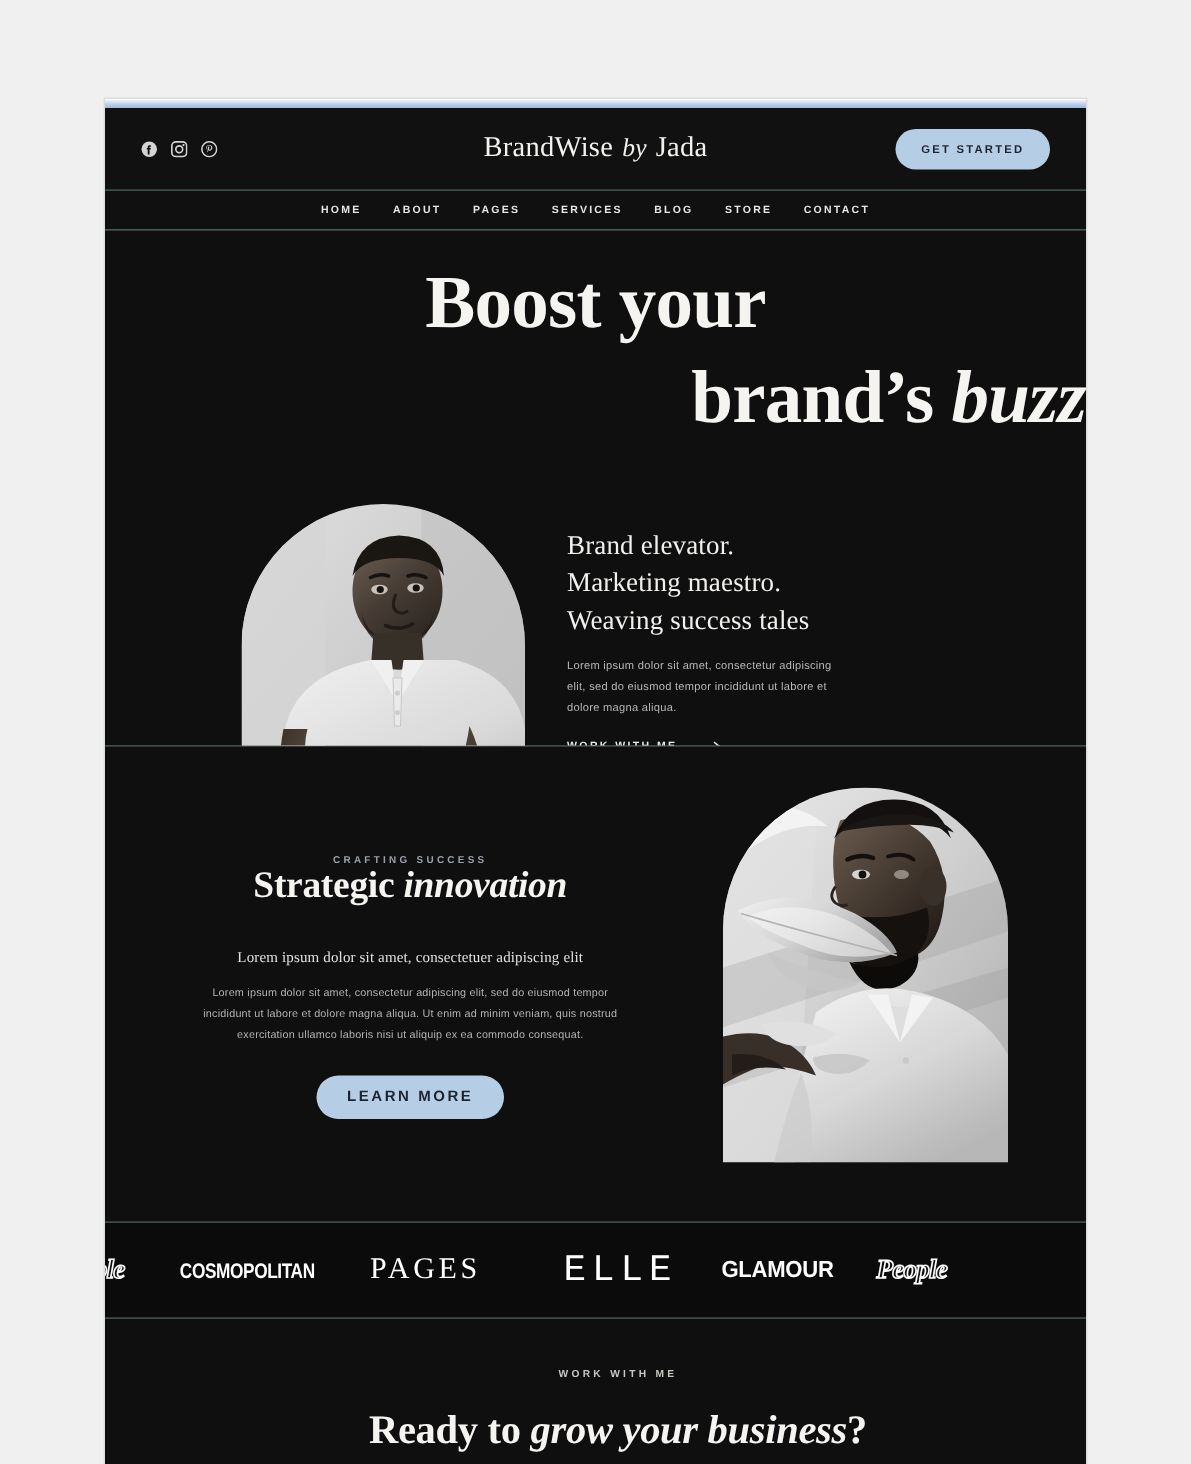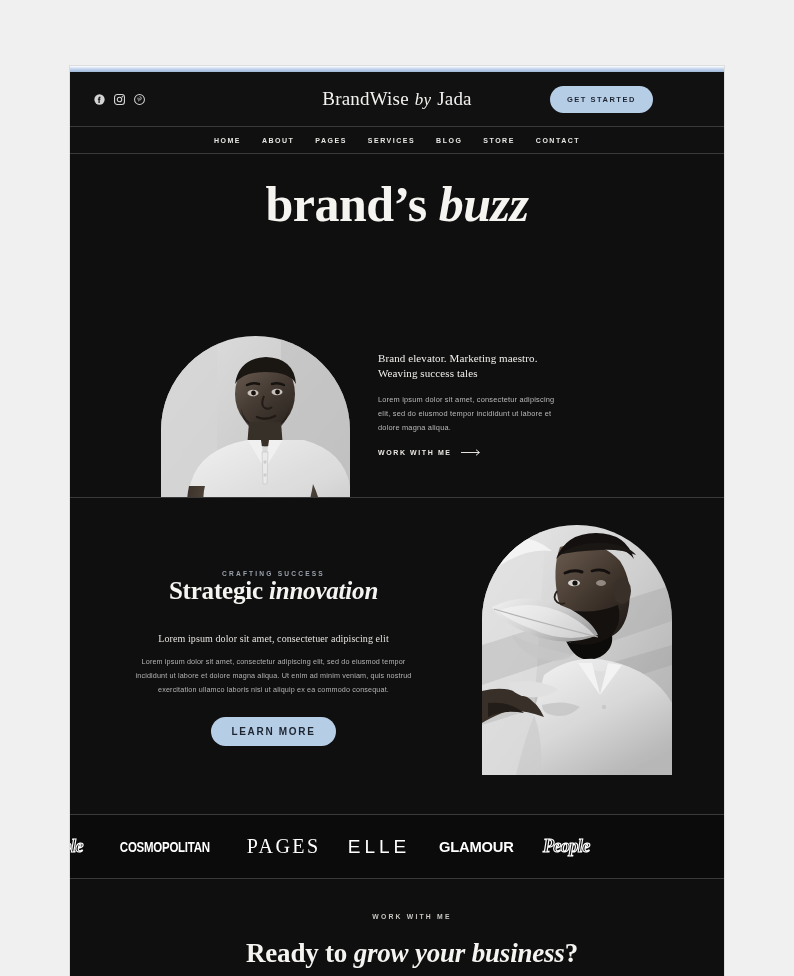--- a/index.html
+++ b/index.html
@@ -60,21 +60,21 @@
     font-family:"Liberation Serif", serif;
     color:#f4f2ef;
     font-size:19px;
     letter-spacing:.2px;
     white-space:nowrap;
   }
   .brandmark .by { font-style:italic; font-size:17px; padding:0 1px; }
 
   .cta-pill {
     flex:0 0 auto; width:150px;
-    display:flex; justify-content:flex-start;
+    display:flex; justify-content:flex-end;
   }
   .btn-blue {
     background:#b6cde6;
     color:#1c2430;
     border:none;
     border-radius:40px;
     font-size:7.5px;
     letter-spacing:1.5px;
     font-weight:700;
     padding:9px 17px;
@@ -112,21 +112,21 @@
     left:0; right:0; top:22px;
     text-align:center;
     font-family:"Liberation Serif", serif;
     color:#f6f4f1;
     font-size:50px;
     line-height:1.0;
     letter-spacing:-0.5px;
     z-index:5;
     pointer-events:none;
   }
-  .hero-title .l2 { display:block; margin-top:3px; }
+  .hero-title .l2 { display:block; margin-top:13px;text-align:right; }
   .hero-title em { font-style:italic; }
 
   .arch {
     position:absolute;
     overflow:hidden;
     background:#2a2a2a;
   }
   .arch-hero {
     left:91px; top:182px;
     width:189px; height:241px;
@@ -143,21 +143,21 @@
 
   .hero-copy {
     position:absolute;
     left:308px; top:197px;
     width:190px;
     z-index:6;
   }
   .hero-sub {
     font-family:"Liberation Serif", serif;
     color:#f2f0ed;
-    font-size:11px;
+    font-size:18px;
     line-height:1.38;
     letter-spacing:.1px;
   }
   .hero-body {
     margin-top:12px;
     color:#b9b9b9;
     font-size:7.4px;
     line-height:1.85;
     letter-spacing:.2px;
   }
@@ -261,24 +261,25 @@
     letter-spacing:-0.3px;
     transform:scaleX(.82);
   }
   .lg-vogue {
     font-family:"Liberation Serif", serif;
     font-size:20px;
     letter-spacing:2.5px;
     font-weight:400;
   }
   .lg-elle {
-    font-family:Liberation Sans, sans-serif;
-    font-size:19px;
+    font-family:Liberation Mono, monospace;
+    font-size:25px;
     letter-spacing:4px;
     font-weight:400;
+    margin-left:28px;
   }
   .lg-glamour {
     font-family:"Liberation Sans", sans-serif;
     font-weight:700;
     font-size:15.5px;
     letter-spacing:-.2px;
     transform:scaleX(.95);
   }
   .lg-people {
     font-family:"Liberation Serif", serif;
@@ -366,20 +367,21 @@
       <a class="nav-link" href="#">BLOG</a>
       <a class="nav-link" href="#">STORE</a>
       <a class="nav-link" href="#">CONTACT</a>
     </nav>
 
     <div class="hrule"></div>
 
     <section class="hero">
 
       <h1 class="hero-title">
+        <span>Boost your</span>
         <span class="l2"><span>brand’s </span><em>buzz</em></span>
       </h1>
 
       <div class="arch arch-hero">
         <div class="ph">
           <svg viewBox="0 0 189 241" preserveAspectRatio="xMidYMid slice" aria-hidden="true">
             <defs>
               <linearGradient id="bgA" x1="0" y1="0" x2="1" y2="1">
                 <stop offset="0%" stop-color="#e9e9e9"></stop>
                   <stop offset="55%" stop-color="#d2d2d2"></stop>

